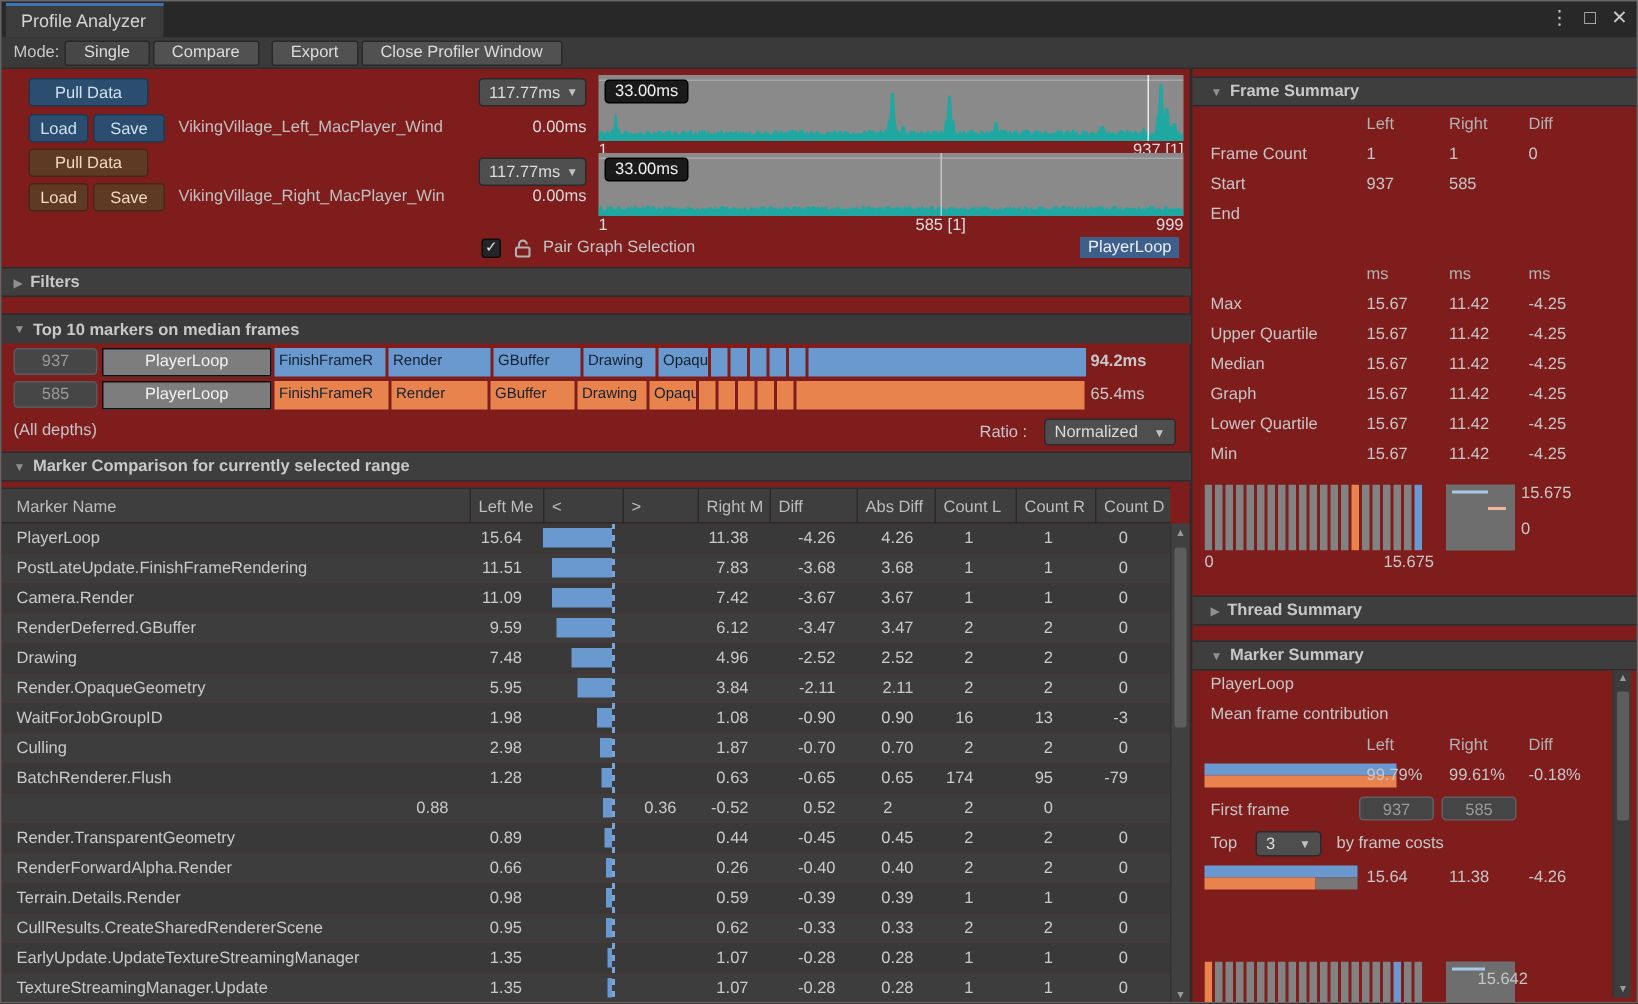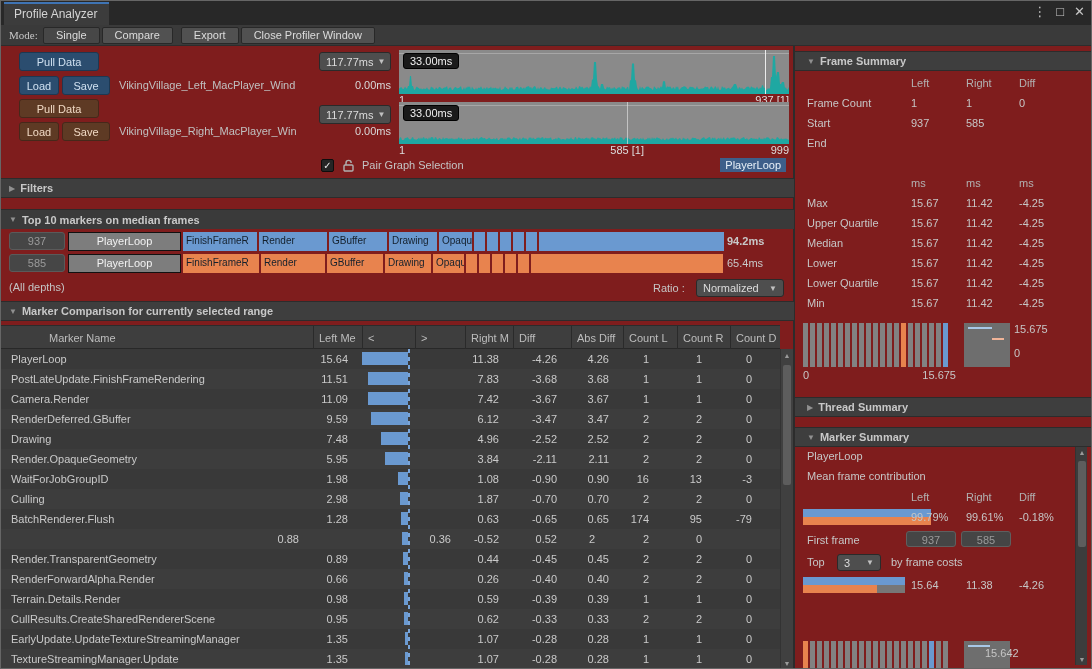--- a/index.html
+++ b/index.html
@@ -9,21 +9,21 @@
   .abs{position:absolute;}
   
   .titlebar{position:absolute;top:0;left:0;right:0;height:24px;background:#282828;}
   .tab{position:absolute;left:3px;top:1px;height:23px;background:#3c3c3c;border-top:2px solid #3f74b4;color:#d4d4d4;
        font-size:12px;padding:3px 12px 0 10px;}
   .winicons{position:absolute;right:6px;top:3px;color:#c8c8c8;font-size:13px;display:flex;gap:10px;}
   .winicons span{cursor:default;}
   
   .toolbar{position:absolute;top:24px;left:0;right:0;height:21px;background:#3a3a3a;border-bottom:1px solid #2d2d2d;
            display:flex;align-items:center;font-size:11px;color:#c8c8c8;}
-  .mode-label{margin-left:8px;width:34px;font-family:Liberation Serif, serif;}
+  .mode-label{margin-left:8px;width:34px;}
   .tbtn{height:17px;border:1px solid #282828;background:#515151;color:#dcdcdc;font-size:11px;
         font-family:"Liberation Sans",sans-serif;border-radius:2px;margin-right:2px;padding:0 12px;line-height:14px;}
   .tbtn.active{background:#474747;text-align:center;}
   
   .main{position:absolute;top:45px;left:0;right:0;bottom:0;background:#7f1d1d;overflow:hidden;}
   .divider-v{position:absolute;left:792px;top:0;width:2px;height:624px;background:#2c2c2c;}
   
   .bluebtn{background:#2b4d6f;border:1px solid #1d3852;color:#cfe0f0;font-size:11px;border-radius:3px;
            font-family:"Liberation Sans",sans-serif;}
   .brownbtn{background:#5e3a24;border:1px solid #46281a;color:#f0d9c4;font-size:11px;border-radius:3px;
@@ -58,21 +58,21 @@
   .markerbox{position:absolute;height:19px;background:#7d7d7d;border:1px solid #111;color:#f2f2f2;font-size:11px;
              text-align:center;line-height:17px;}
   .segrow{position:absolute;height:19px;display:flex;gap:2px;}
   .seg{height:19px;font-size:10px;color:#14202c;overflow:hidden;white-space:nowrap;padding:3px 0 0 3px;}
   .tot{position:absolute;color:#c8c8c8;font-size:11px;}
   
   .thead{position:absolute;left:0;top:279px;width:779px;height:24px;background:#3e3e3e;border-top:1px solid #2c2c2c;
          border-bottom:1px solid #282828;display:grid;grid-template-columns:312px 49px 53px 50px 48px 58px 52px 54px 53px 1fr;
          font-size:11px;color:#bdbdbd;align-items:center;}
   .thead span{border-left:1px solid #2a2a2a;height:24px;line-height:24px;padding-left:5px;overflow:hidden;white-space:nowrap;position:relative;}
-  .thead span:first-child{border-left:none;padding-left:10px;margin-left:38px;}
+  .thead span:first-child{border-left:none;padding-left:10px;}
   .trows{position:absolute;left:0;top:303px;width:779px;height:321px;overflow:hidden;}
   .trow{position:relative;display:grid;grid-template-columns:312px 49px 53px 50px 48px 58px 52px 54px 53px 1fr;
         height:20px;font-size:11px;color:#cacaca;align-items:center;}
   .trow:nth-child(odd){background:#393939;}
   .trow:nth-child(even){background:#3d3d3d;}
   .cname{padding-left:10px;overflow:hidden;white-space:nowrap;}
   .cnum{text-align:right;padding-right:14px;}
   .ccount{text-align:right;padding-right:28px;}
   .dbar{position:absolute;top:3px;height:13px;background:#6a99d0;z-index:3;}
   .zeroline{position:absolute;left:407px;top:303px;width:2px;height:321px;z-index:2;
@@ -515,21 +515,21 @@
           <span>11.42</span>
           <span>-4.25</span>
         </div>
         <div class="fsr">
           <span>Median</span>
           <span>15.67</span>
           <span>11.42</span>
           <span>-4.25</span>
         </div>
         <div class="fsr">
-          <span>Lower</span>
+          <span>Graph</span>
           <span>15.67</span>
           <span>11.42</span>
           <span>-4.25</span>
         </div>
         <div class="fsr">
           <span>Lower Quartile</span>
           <span>15.67</span>
           <span>11.42</span>
           <span>-4.25</span>
         </div>

